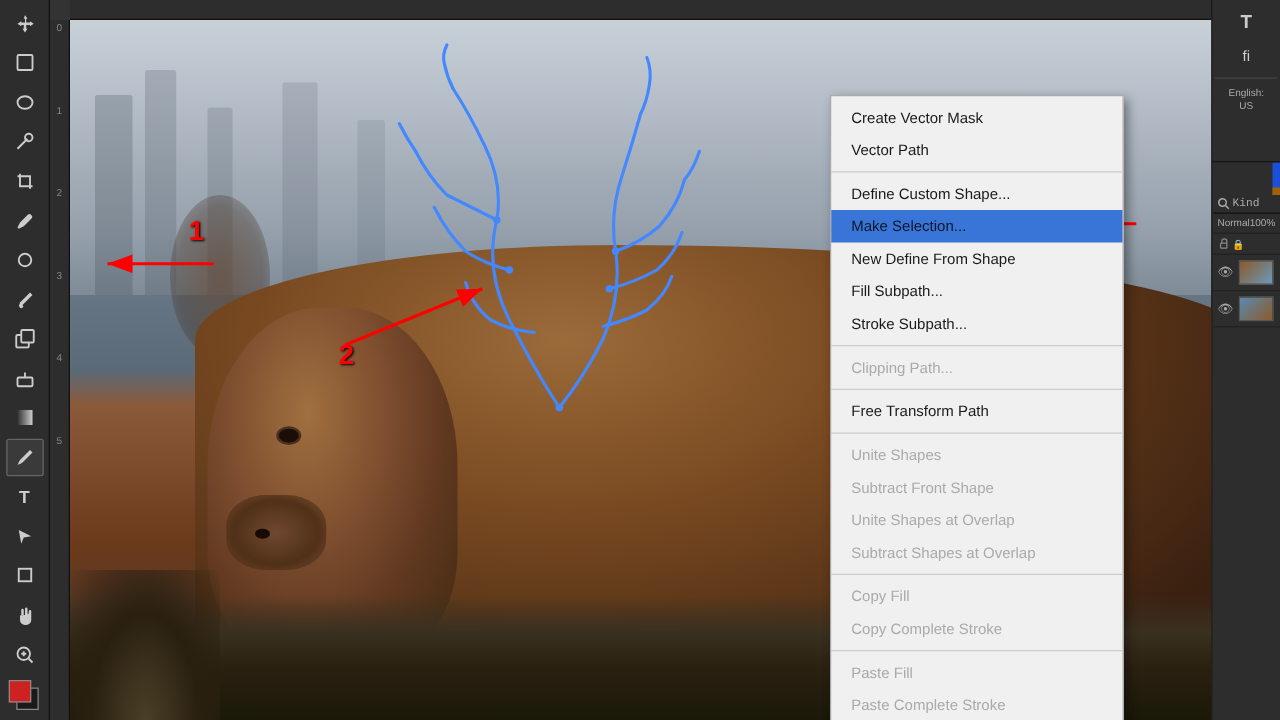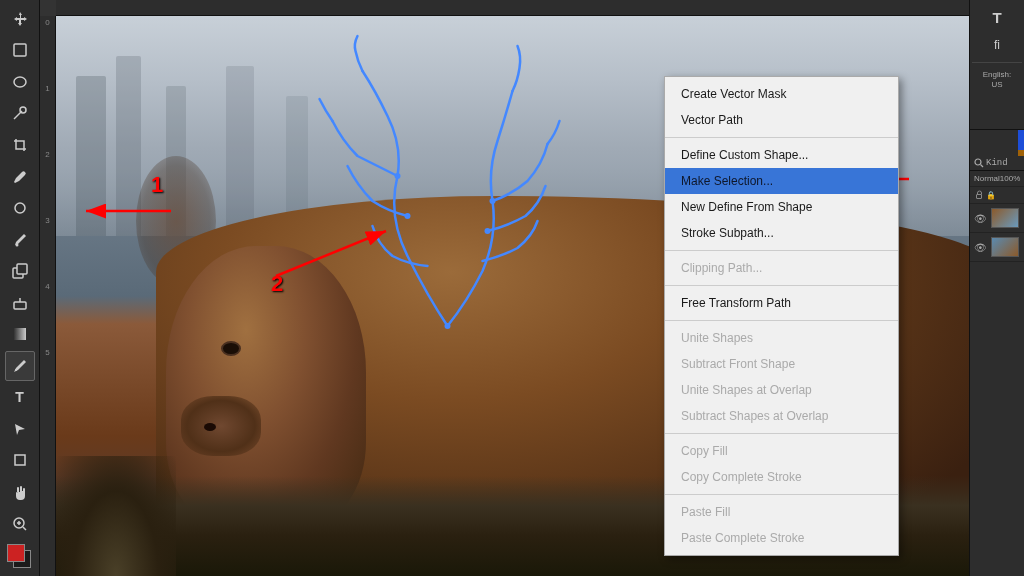--- a/index.html
+++ b/index.html
@@ -415,20 +415,21 @@
         <span class="annotation-number">2</span>
       </div>
 
       <div class="context-menu">
         <div class="menu-item">Create Vector Mask</div>
         <div class="menu-item">Vector Path</div>
         <div class="menu-separator"></div>
         <div class="menu-item">Define Custom Shape...</div>
         <div class="menu-item highlighted">Make Selection...</div>
         <div class="menu-item">New Define From Shape</div>
+        <div class="menu-item">Fill Subpath...</div>
         <div class="menu-item">Stroke Subpath...</div>
         <div class="menu-separator"></div>
         <div class="menu-item disabled">Clipping Path...</div>
         <div class="menu-separator"></div>
         <div class="menu-item">Free Transform Path</div>
         <div class="menu-separator"></div>
         <div class="menu-item disabled">Unite Shapes</div>
         <div class="menu-item disabled">Subtract Front Shape</div>
         <div class="menu-item disabled">Unite Shapes at Overlap</div>
         <div class="menu-item disabled">Subtract Shapes at Overlap</div>

